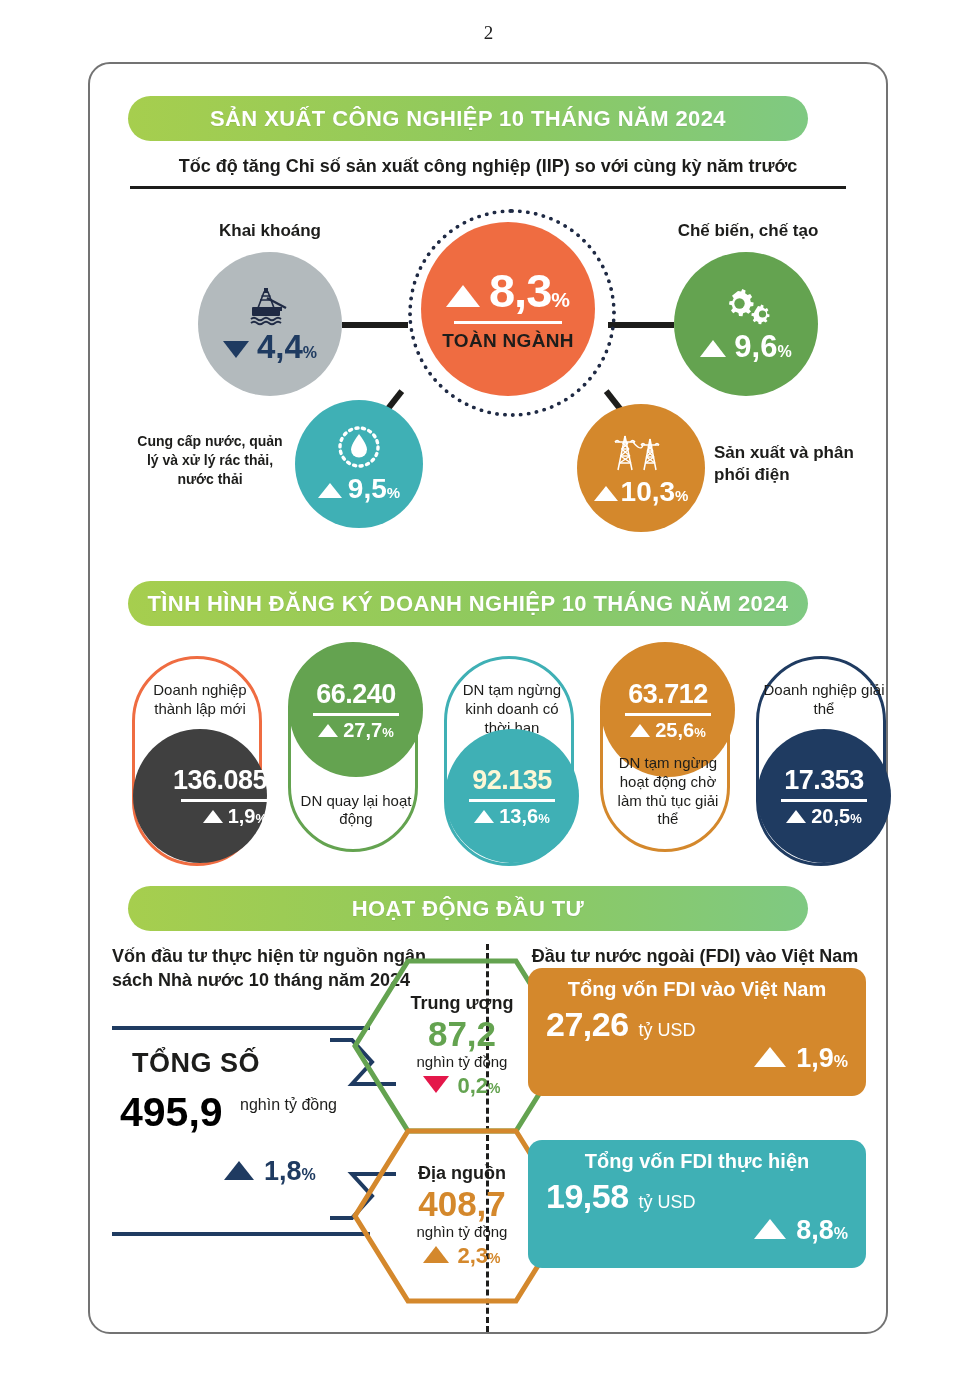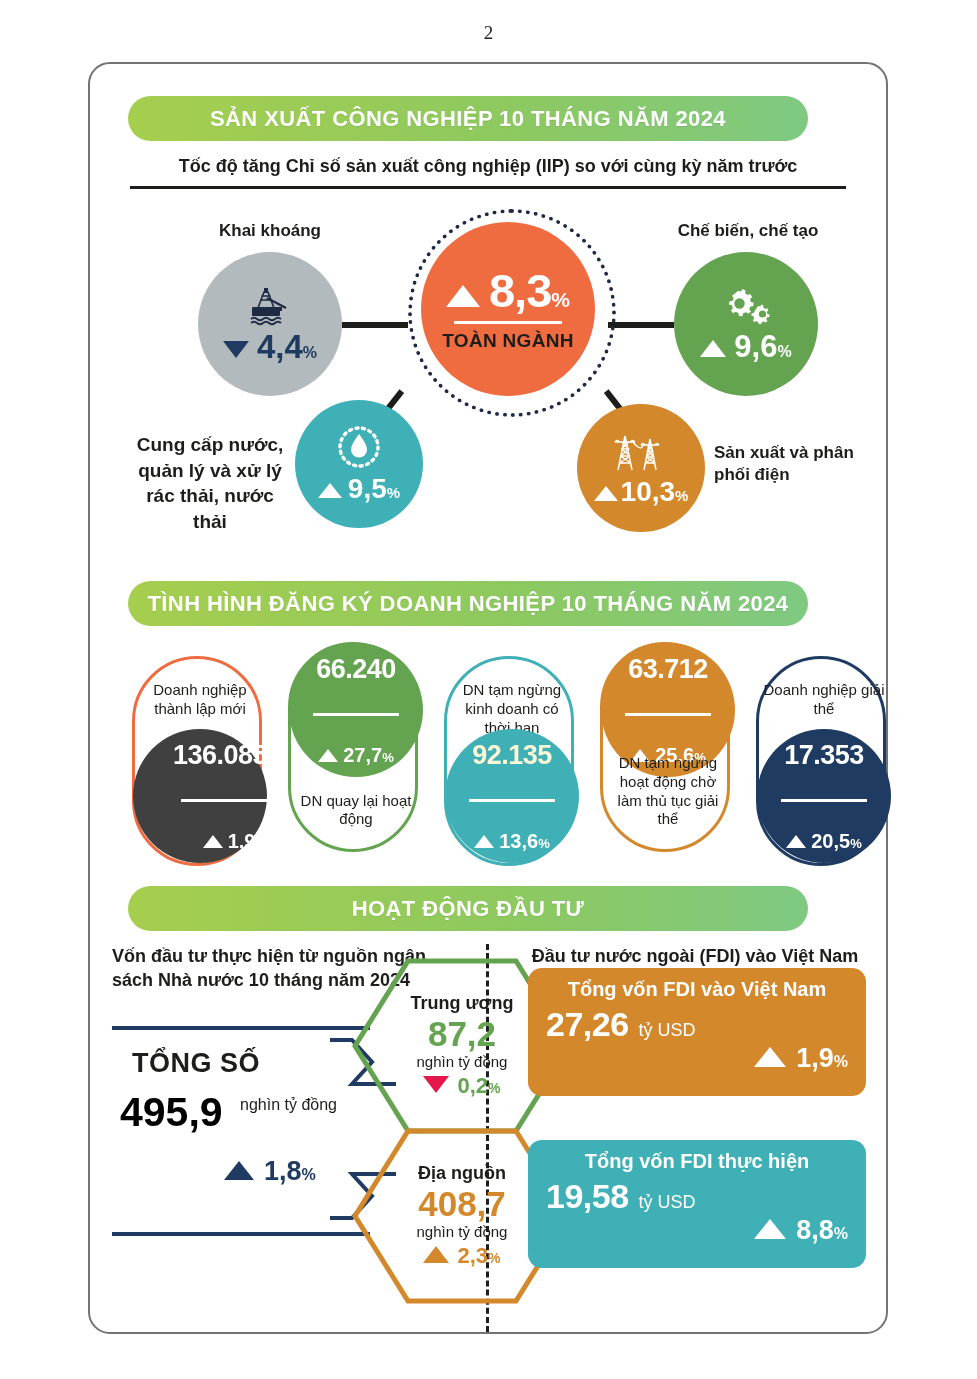--- a/index.html
+++ b/index.html
@@ -77,21 +77,21 @@
   .manu-c .val{font-size:31px;}
   .manu-c .pct{font-size:16px;}
   .manu-c .tri.up{margin-right:8px;}
   .lbl-manu{left:560px;top:17px;width:196px;text-align:center;}
 
   
   .water-c{left:205px;top:196px;width:128px;height:128px;background:#3fb0b5;}
   .water-c .val{font-size:28px;}
   .water-c .pct{font-size:15px;}
   .water-c .tri.up{border-left-width:12px;border-right-width:12px;border-bottom-width:15px;margin-right:6px;}
-  .lbl-water{left:40px;top:228px;width:160px;text-align:center;font-size:19px;line-height:1.35;}
+  .lbl-water{left:40px;top:228px;width:160px;text-align:center;font-size:14px;line-height:1.35;}
 
   
   .elec-c{left:487px;top:200px;width:128px;height:128px;background:#d4882c;}
   .elec-c .val{font-size:28px;}
   .elec-c .pct{font-size:15px;}
   .elec-c .tri.up{border-left-width:12px;border-right-width:12px;border-bottom-width:15px;margin-right:3px;}
   .lbl-elec{left:624px;top:238px;width:160px;text-align:left;line-height:1.3;}
 
   .conn{position:absolute;background:#1d1d1b;}
   .conn.h1{left:252px;top:118px;width:66px;height:6px;}
@@ -100,21 +100,21 @@
   .conn.d2{left:528px;top:182px;width:6px;height:48px;transform:rotate(-38deg);transform-origin:center;}
 
   
   .icon-wrap{display:flex;align-items:center;justify-content:center;margin-bottom:4px;}
 
   
   .ent-zone{position:absolute;left:0;top:578px;width:796px;height:230px;}
   .pill{position:absolute;width:130px;height:210px;border-radius:65px;
         border:3px solid #333;box-sizing:border-box;background:#fff;}
   .pill .circ{position:absolute;left:-2px;width:134px;height:134px;border-radius:50%;
-              display:flex;flex-direction:column;align-items:center;justify-content:center;gap:25px;}
+              display:flex;flex-direction:column;align-items:center;justify-content:center;}
   .pill .num{font-size:27px;font-weight:bold;color:#fff;letter-spacing:-.5px;line-height:1;}
   .pill .rule{width:86px;height:3px;background:#fff;margin:5px 0 4px;}
   .pill .chg{display:flex;align-items:baseline;color:#fff;font-weight:bold;font-size:20px;line-height:1;}
   .pill .chg .pct{font-size:13px;}
   .pill .chg .tri.up{border-left-width:10px;border-right-width:10px;border-bottom-width:13px;margin-right:5px;}
   .pill .cap{position:absolute;left:4px;width:122px;text-align:center;
              font-size:15px;line-height:1.25;font-weight:normal;color:#1d1d1b;}
   .pill.top .circ{bottom:0;}
   .pill.top .cap{top:22px;}
   .pill.bot .circ{top:-2px;}

